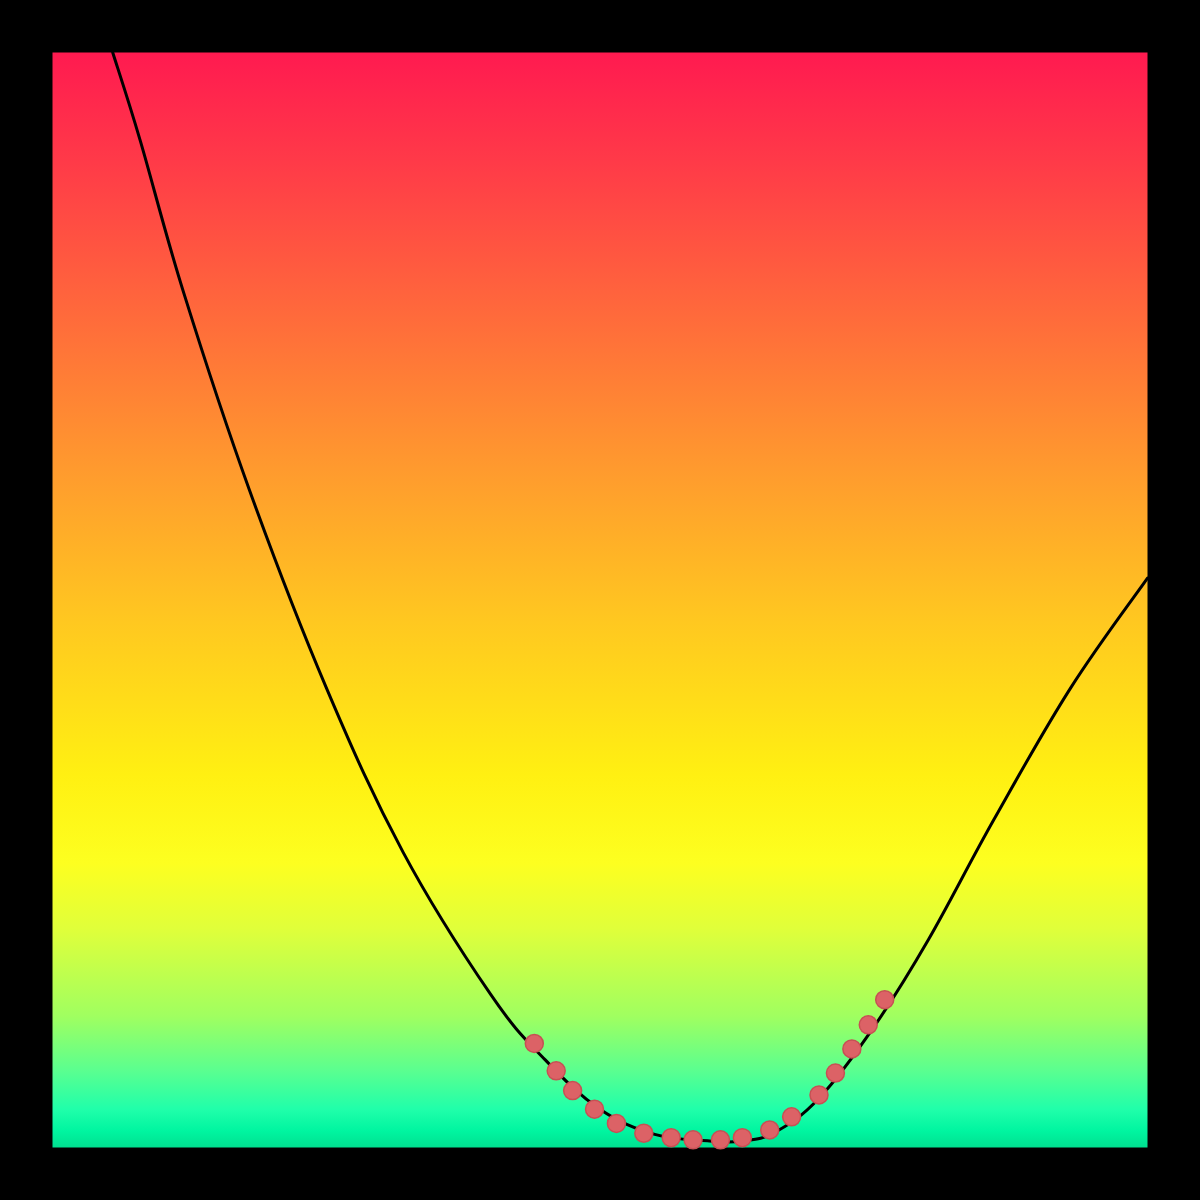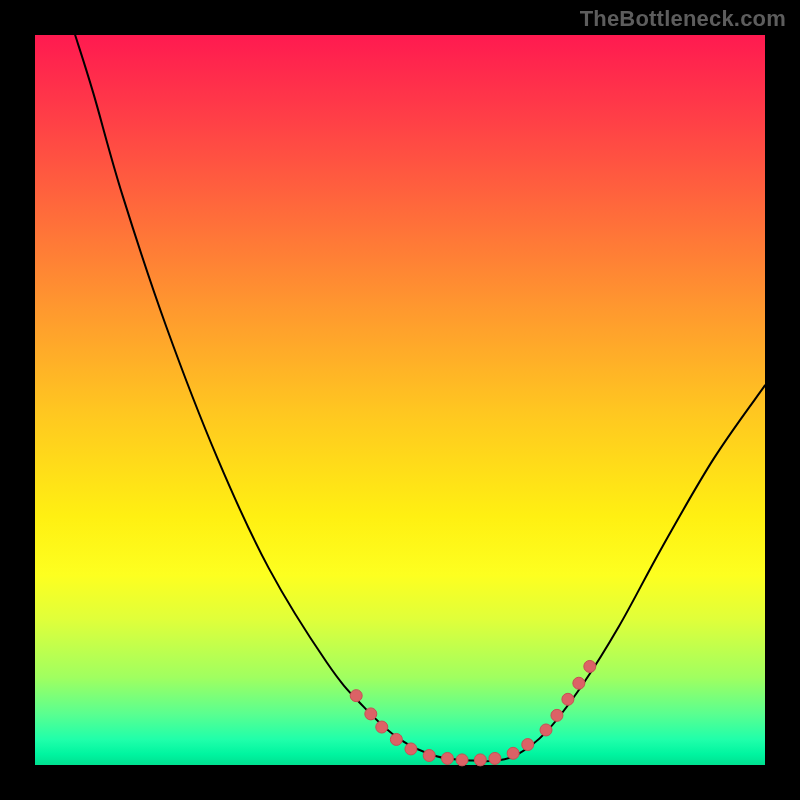--- a/index.html
+++ b/index.html
@@ -56,21 +56,20 @@
   .marker {
     fill: #dc6266;
     stroke: #c75054;
     stroke-width: 1;
   }
 </style>
 </head>
 <body>
 <div class="root">
 
-  <div class="watermark">TheBottleneck.com</div>
 
   <div class="plot-area"></div>
 
   <svg class="overlay" viewBox="0 0 730 730">
     <path id="curve" class="curve" d="M 40.15 0.00 C 43.43 10.51, 49.86 29.49, 58.40 58.40 C 66.94 87.31, 74.46 118.55, 87.60 160.60 C 100.74 202.65, 114.32 244.70, 131.40 292.00 C 148.48 339.30, 164.10 380.04, 182.50 423.40 C 200.90 466.76, 213.89 496.11, 233.60 532.90 C 253.31 569.69, 274.92 602.83, 292.00 627.80 C 309.08 652.77, 315.36 657.80, 328.50 671.60 C 341.64 685.40, 351.86 695.51, 365.00 704.45 C 378.14 713.39, 388.36 717.43, 401.50 721.24 C 414.64 725.05, 427.49 724.83, 438.00 725.62 C 448.51 726.41, 452.02 726.67, 459.90 725.62 C 467.78 724.57, 472.60 724.90, 481.80 719.78 C 491.00 714.66, 499.17 709.76, 511.00 697.15 C 522.83 684.54, 534.36 668.75, 547.50 649.70 C 560.64 630.65, 569.55 616.27, 584.00 591.30 C 598.45 566.33, 610.72 541.22, 627.80 511.00 C 644.88 480.78, 660.50 452.31, 678.90 423.40 C 697.30 394.49, 720.80 363.54, 730.00 350.40"></path>
     <g id="markers">
         <circle cx="321.20" cy="660.65" r="6" class="marker"></circle>
         <circle cx="335.80" cy="678.90" r="6" class="marker"></circle>
         <circle cx="346.75" cy="692.04" r="6" class="marker"></circle>
         <circle cx="361.35" cy="704.45" r="6" class="marker"></circle>

